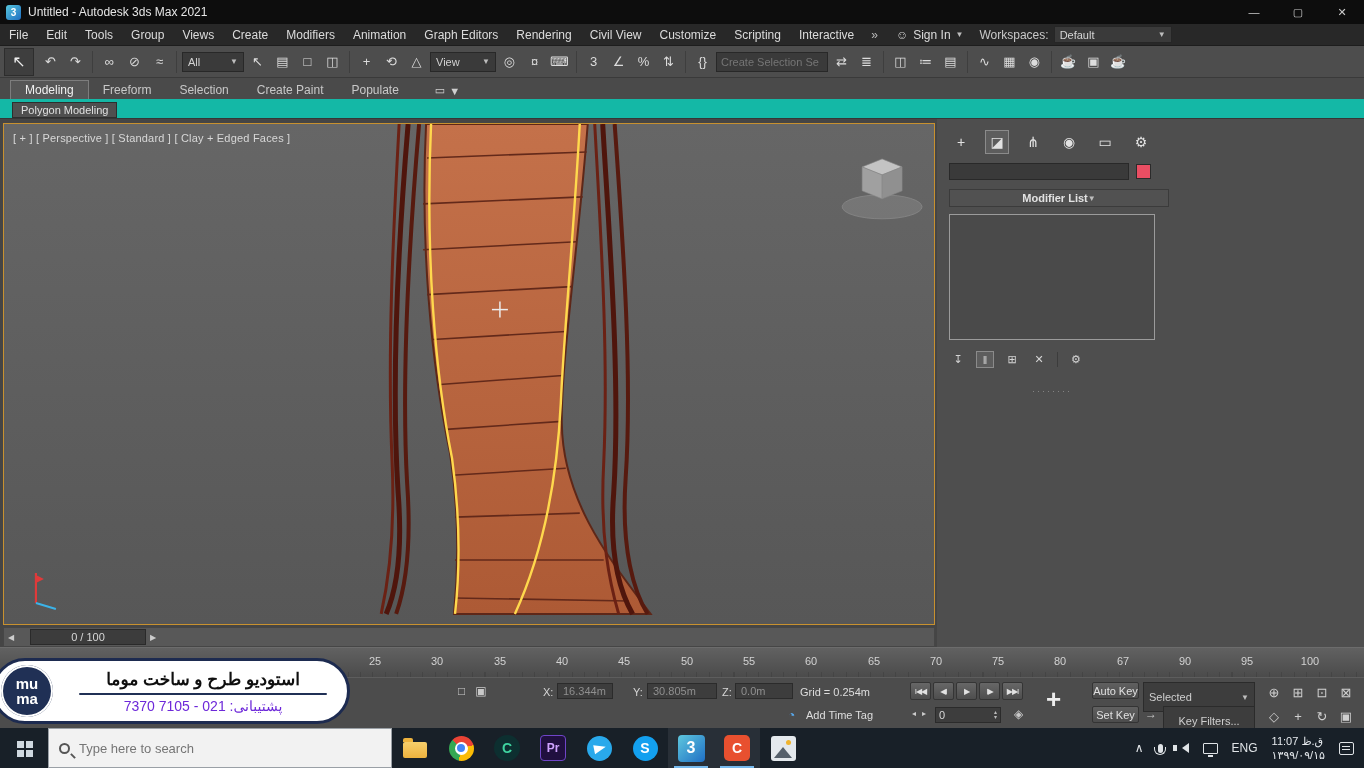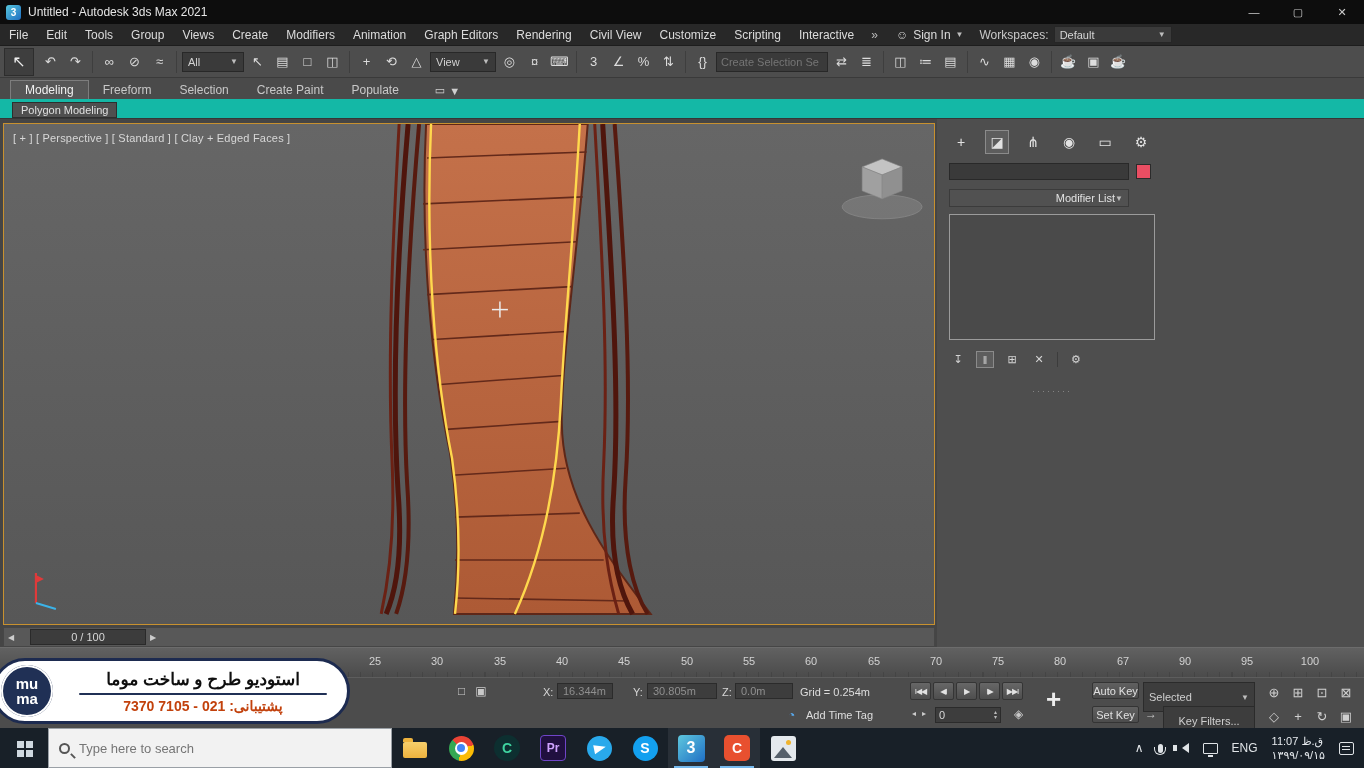--- a/index.html
+++ b/index.html
@@ -65,22 +65,22 @@
 
   
   .cmdpanel { flex:1; background:#4e4e4e; padding:8px 0 0 12px; font-size:11px; }
   .cp-tabs { display:flex; gap:12px; align-items:center; height:30px; margin-bottom:6px; }
   .cp-tabs .icon { width:24px; height:24px; display:flex; align-items:center; justify-content:center; font-size:14px; color:#e2e2e2; }
   .cp-tabs .icon.active { background:#5d5d5d; border:1px solid #8b8b8b; }
   .cp-namerow { display:flex; align-items:center; gap:7px; margin-bottom:9px; }
   .cp-name { width:180px; height:17px; background:#3a3a3a; border:1px solid #292929; color:#ddd;
              font-size:11px; padding:0 4px; font-family:"Liberation Sans",sans-serif; }
   .cp-swatch { width:15px; height:15px; background:#ea4e63; border:1px solid #2b2b2b; }
-  .cp-modlist { width:180px; height:18px; background:#515151; border:1px solid #3b3b3b; display:flex;
-                align-items:center; justify-content:flex-end; padding:0 5px; color:#e2e2e2; margin-bottom:7px; }
+  .cp-modlist { width:220px; height:18px; background:#515151; border:1px solid #3b3b3b; display:flex;
+                align-items:center; justify-content:center; padding:0 5px; color:#e2e2e2; margin-bottom:7px;font-weight:bold; }
   .cp-stack { width:206px; height:126px; background:#4a4a4a; border:1px solid #9b9b9b; margin-bottom:11px; }
   .cp-stackbtns { display:flex; align-items:center; gap:9px; width:206px; }
   .cp-stackbtns .icon { width:18px; height:17px; display:flex; align-items:center; justify-content:center; font-size:11px; color:#d5d5d5; }
   .cp-stackbtns .icon.active { background:#5d5d5d; border:1px solid #8b8b8b; }
   .cp-sbsep { width:1px; height:15px; background:#3c3c3c; }
   .cp-dots { width:206px; text-align:center; color:#8b8b8b; font-size:9px; letter-spacing:2px; margin-top:18px; }
 
   
   .trackbar { position:relative; height:30px; background:linear-gradient(#616161,#4b4b4b); border-top:1px solid #6c6c6c; }
   .trackbar::after { content:""; position:absolute; left:0; right:0; bottom:0; height:5px;
@@ -113,21 +113,21 @@
 
   
   .watermark { position:absolute; left:-8px; top:658px; width:358px; height:66px; background:#fff;
                border:3px solid #1d2b50; border-radius:36px; display:flex; align-items:center; z-index:40; padding-left:6px; }
   .wm-logo { width:52px; height:52px; border-radius:50%; background:#203055; color:#fff; display:flex;
              flex-direction:column; align-items:center; justify-content:center; font-size:15px; font-weight:bold;
              line-height:15px; box-shadow:0 0 0 2px #fff inset; }
   .wm-text { flex:1; direction:rtl; text-align:center; padding:0 14px 0 20px; }
   .wm-line1 { font-size:17px; font-weight:bold; color:#0f0f0f; }
   .wm-sep { height:2px; background:#203055; margin:3px 6px; border-radius:1px; }
-  .wm-line2 { font-size:14px; font-weight:bold; color:#c2410c; }
+  .wm-line2 { font-size:14px; font-weight:normal; color:#6d28d9; }
 
   
   .taskbar { position:relative; height:40px; background:#182028; display:flex; align-items:center; z-index:50; }
   .start { width:48px; height:40px; display:flex; align-items:center; justify-content:center; }
   .winlogo { width:7px; height:7px; background:#cfd8df; box-shadow:9px 0 #cfd8df,0 9px #cfd8df,9px 9px #cfd8df; margin:-8px 8px 0 0; }
   .searchbox { width:344px; height:40px; background:#f2f2f2; border:1px solid #9aa0a6; display:flex; align-items:center; padding:0 10px; gap:9px; }
   .mag { width:11px; height:11px; border:2px solid #555; border-radius:50%; position:relative; flex:none; }
   .mag::after { content:""; position:absolute; width:6px; height:2px; background:#555; transform:rotate(45deg); left:9px; top:10px; }
   .search-input { flex:1; border:none; background:transparent; font-size:13px; color:#444; outline:none;
                   font-family:"Liberation Sans",sans-serif; }

